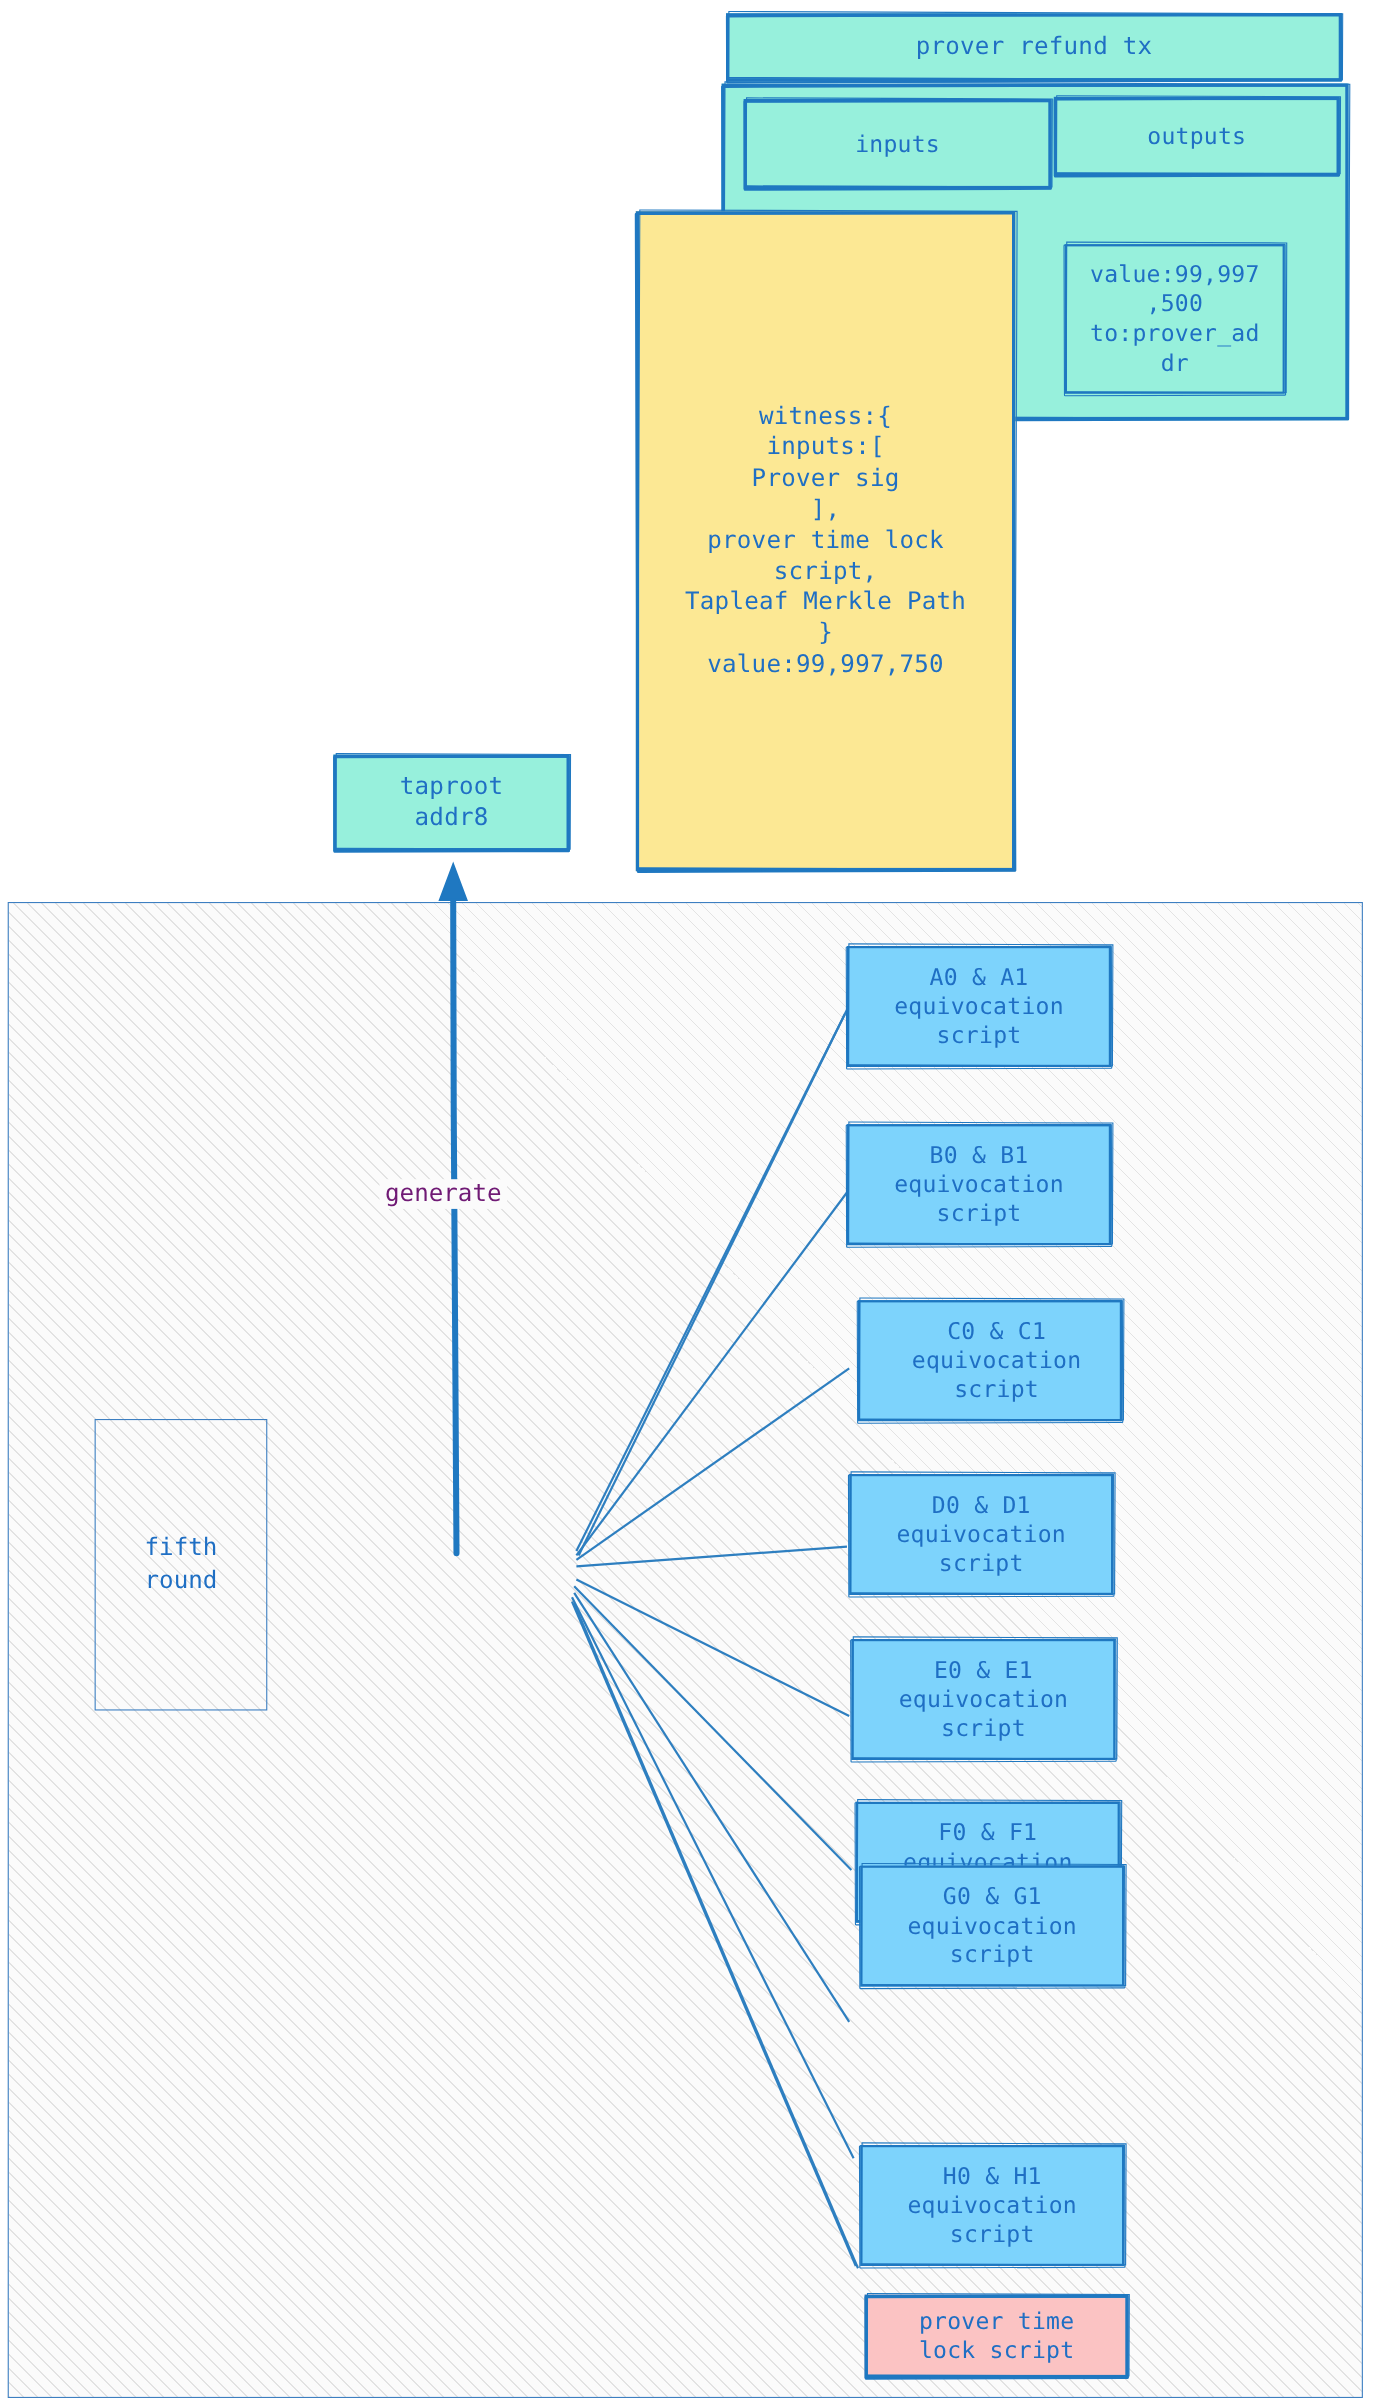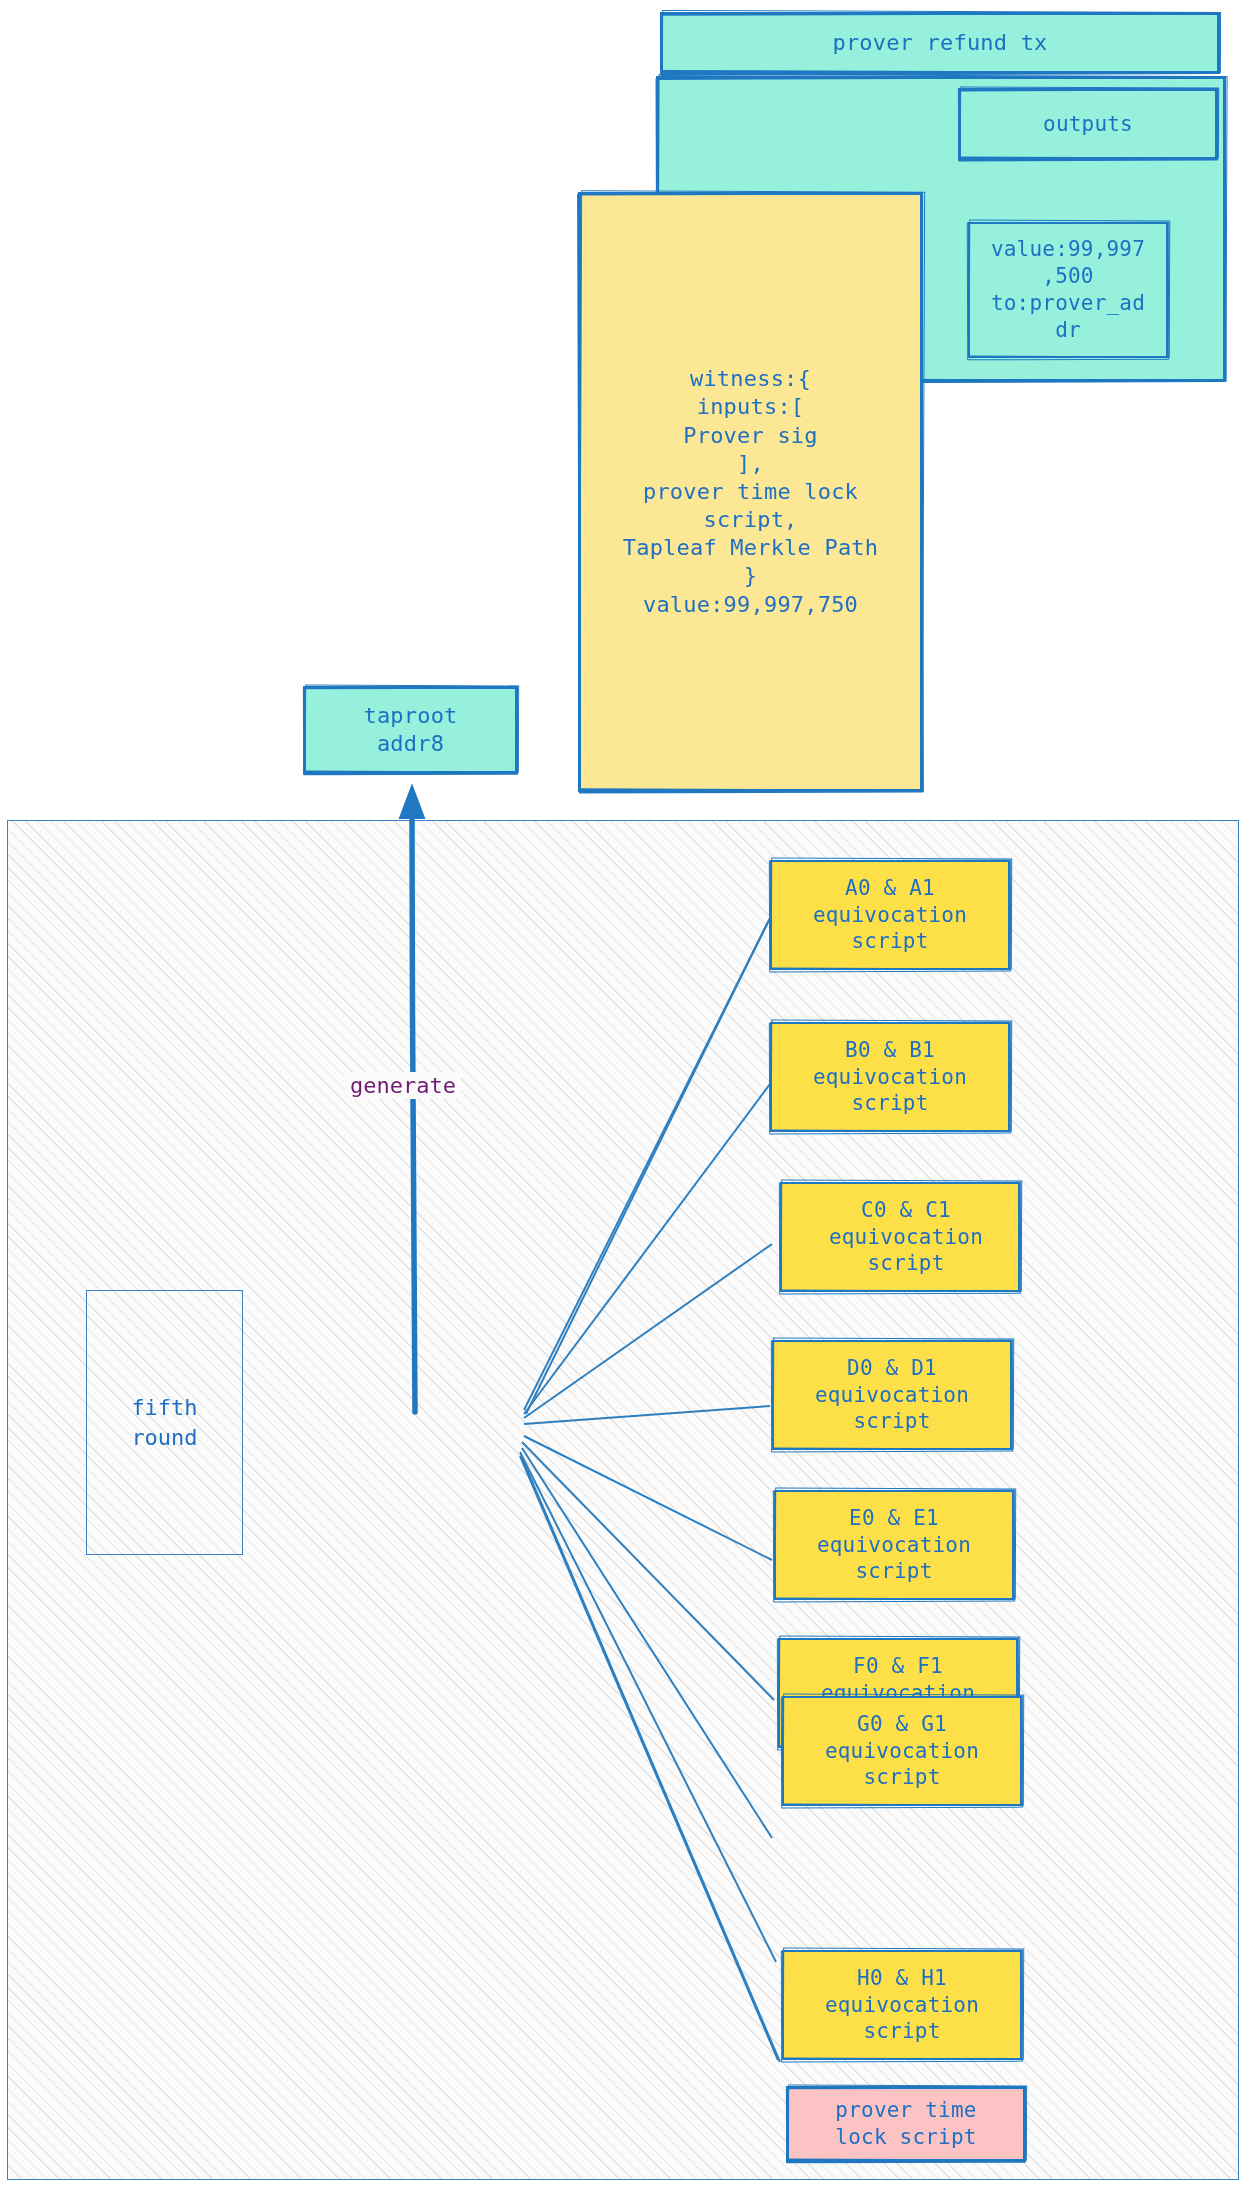--- a/index.html
+++ b/index.html
@@ -55,21 +55,21 @@
     content: "";
     position: absolute;
     left: -1px; top: -4px; right: -4px; bottom: -1px;
     border: 1.5px solid #1f78c1;
     transform: rotate(0.22deg);
     pointer-events: none;
     z-index: 1;
   }
   .teal { background: #97f0dc; }
   .yellow { background: #fce894; }
-  .green { background: #fde047; }
+  .green { background: #7dd3fc; }
   .pink  { background: #fbc3c3; }
 
   .thin { border-width: 2px; }
   .thin::before { border-width: 1.2px; }
   .thin::after  { border-width: 1px; }
 
   
   #round-container {
     position: absolute;
     left: 7px;
@@ -159,20 +159,23 @@
   </svg>
 
   <div id="generate-label">generate</div>
 
   <div class="node rough teal" style="left:660px; top:12px; width:560px; height:62px; font-size:22px;">
     <span class="lbl">prover refund tx</span>
   </div>
 
   <div class="rough teal" style="position:absolute; left:656px; top:76px; width:564px; height:300px; z-index:2;"></div>
 
+  <div class="node rough teal" style="left:676px; top:90px; width:280px; height:82px; z-index:6;">
+    <span class="lbl">inputs</span>
+  </div>
 
   <div class="node rough teal" style="left:958px; top:88px; width:260px; height:72px; z-index:6;">
     <span class="lbl">outputs</span>
   </div>
 
   <div class="node rough thin teal" style="left:968px; top:222px; width:200px; height:136px; z-index:7; font-size:21px;">
     <span class="lbl">value:99,997
 ,500
 to:prover_ad
 dr</span>

